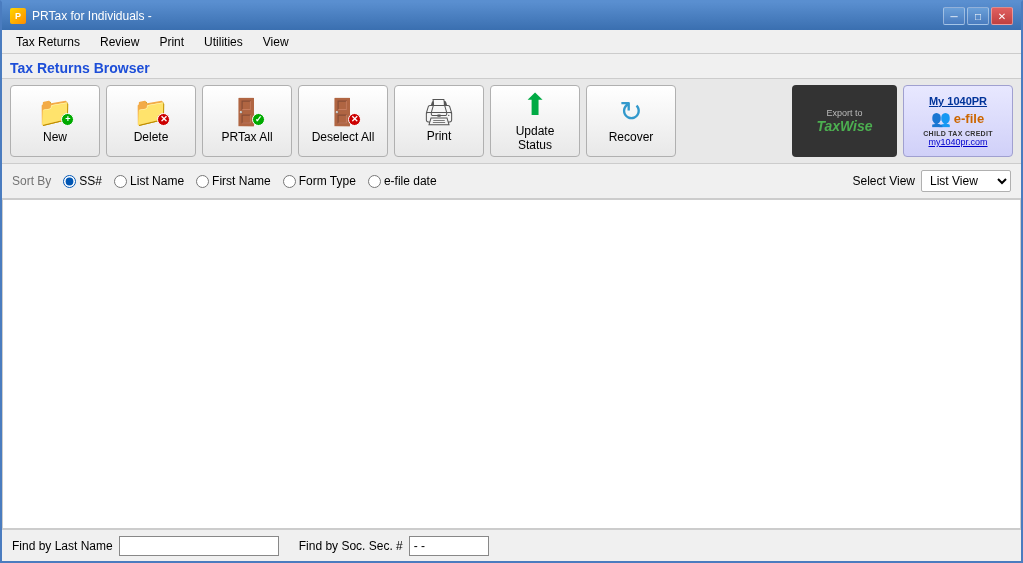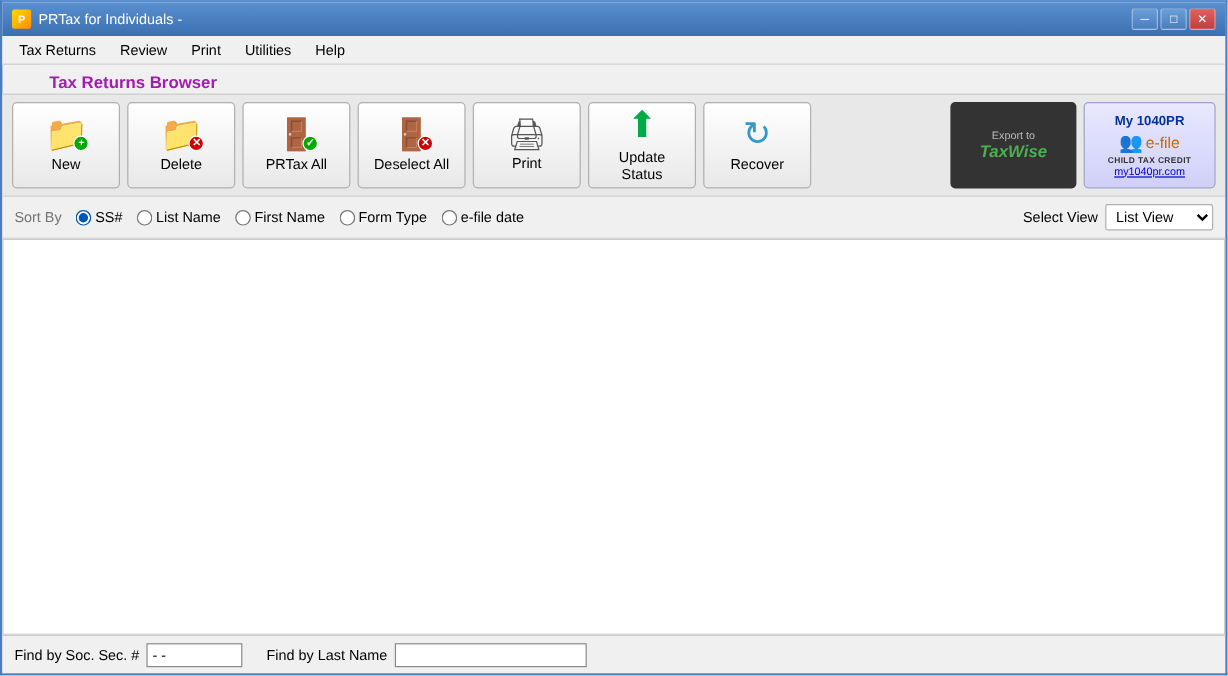--- a/index.html
+++ b/index.html
@@ -92,23 +92,22 @@
       font-size: 12px;
       color: #000;
       border-radius: 2px;
     }
 
     .browser-header {
       background: #f0f0f0;
       padding: 6px 8px 2px 8px;
       font-size: 14px;
       font-weight: bold;
-      color: #a21caf;
-      flex-shrink: 0;
-      margin-left: 31px;
+      color: #1d4ed8;
+      flex-shrink: 0;
     }
 
     .toolbar {
       background: #e8e8e8;
       padding: 6px 8px;
       display: flex;
       align-items: center;
       gap: 6px;
       border-bottom: 1px solid #ccc;
       border-top: 1px solid #ccc;
@@ -329,21 +328,21 @@
       <button class="title-btn">□</button>
       <button class="title-btn close-btn">✕</button>
     </div>
   </div>
 
   <div class="menu-bar">
     <div class="menu-item">Tax Returns</div>
     <div class="menu-item">Review</div>
     <div class="menu-item">Print</div>
     <div class="menu-item">Utilities</div>
-    <div class="menu-item">Help</div>
+    <div class="menu-item">View</div>
   </div>
 
   <div class="browser-header">
     <span>Tax Returns Browser</span>
   </div>
 
   <div class="toolbar">
 
     <button class="toolbar-btn">
       <div class="btn-icon">
@@ -401,24 +400,24 @@
     </button>
 
     <div class="spacer"></div>
 
     <div class="taxwise-box">
       <div style="color:#bbb; font-size:9px;">Export to</div>
       <div style="color:#4caf50; font-size:14px; font-weight:bold; font-style:italic;">TaxWise</div>
     </div>
 
     <div class="my1040pr-box">
-      <div style="font-size:11px; font-weight:bold; color:#003399;">My 1040PR</div>
+      <div style="font-size:11px; font-weight:bold; color:#003399;text-decoration:underline;">My 1040PR</div>
       <div class="efile-icon-area">
         <span style="font-size:16px;">👥</span>
-        <span style="font-size:13px; font-weight:normal; color:#cc6600;">e-file</span>
+        <span style="font-size:13px; font-weight:bold; color:#cc6600;">e-file</span>
       </div>
       <div style="font-size:7px; color:#333; font-weight:bold; letter-spacing:0.3px;">CHILD TAX CREDIT</div>
       <div style="font-size:9px; color:#0000cc; text-decoration:underline; cursor:pointer;">my1040pr.com</div>
     </div>
 
   </div>
 
   <div class="sort-bar">
     <span class="sort-label">Sort By</span>
 
@@ -451,23 +450,23 @@
         <option>Grid View</option>
       </select>
     </div>
   </div>
 
   <div class="main-content">
   </div>
 
   <div class="bottom-bar">
     <div class="find-group">
+      <span class="find-label">Find by Last Name</span>
+      <input class="find-input" type="text" style="">
+    </div>
+    <div class="find-group">
       <span class="find-label">Find by Soc. Sec. #</span>
       <input class="soc-input" type="text" value="- -" style="">
     </div>
-    <div class="find-group">
-      <span class="find-label">Find by Last Name</span>
-      <input class="find-input" type="text" style="">
-    </div>
   </div>
 
 
 </div>
 
 </body></html>

